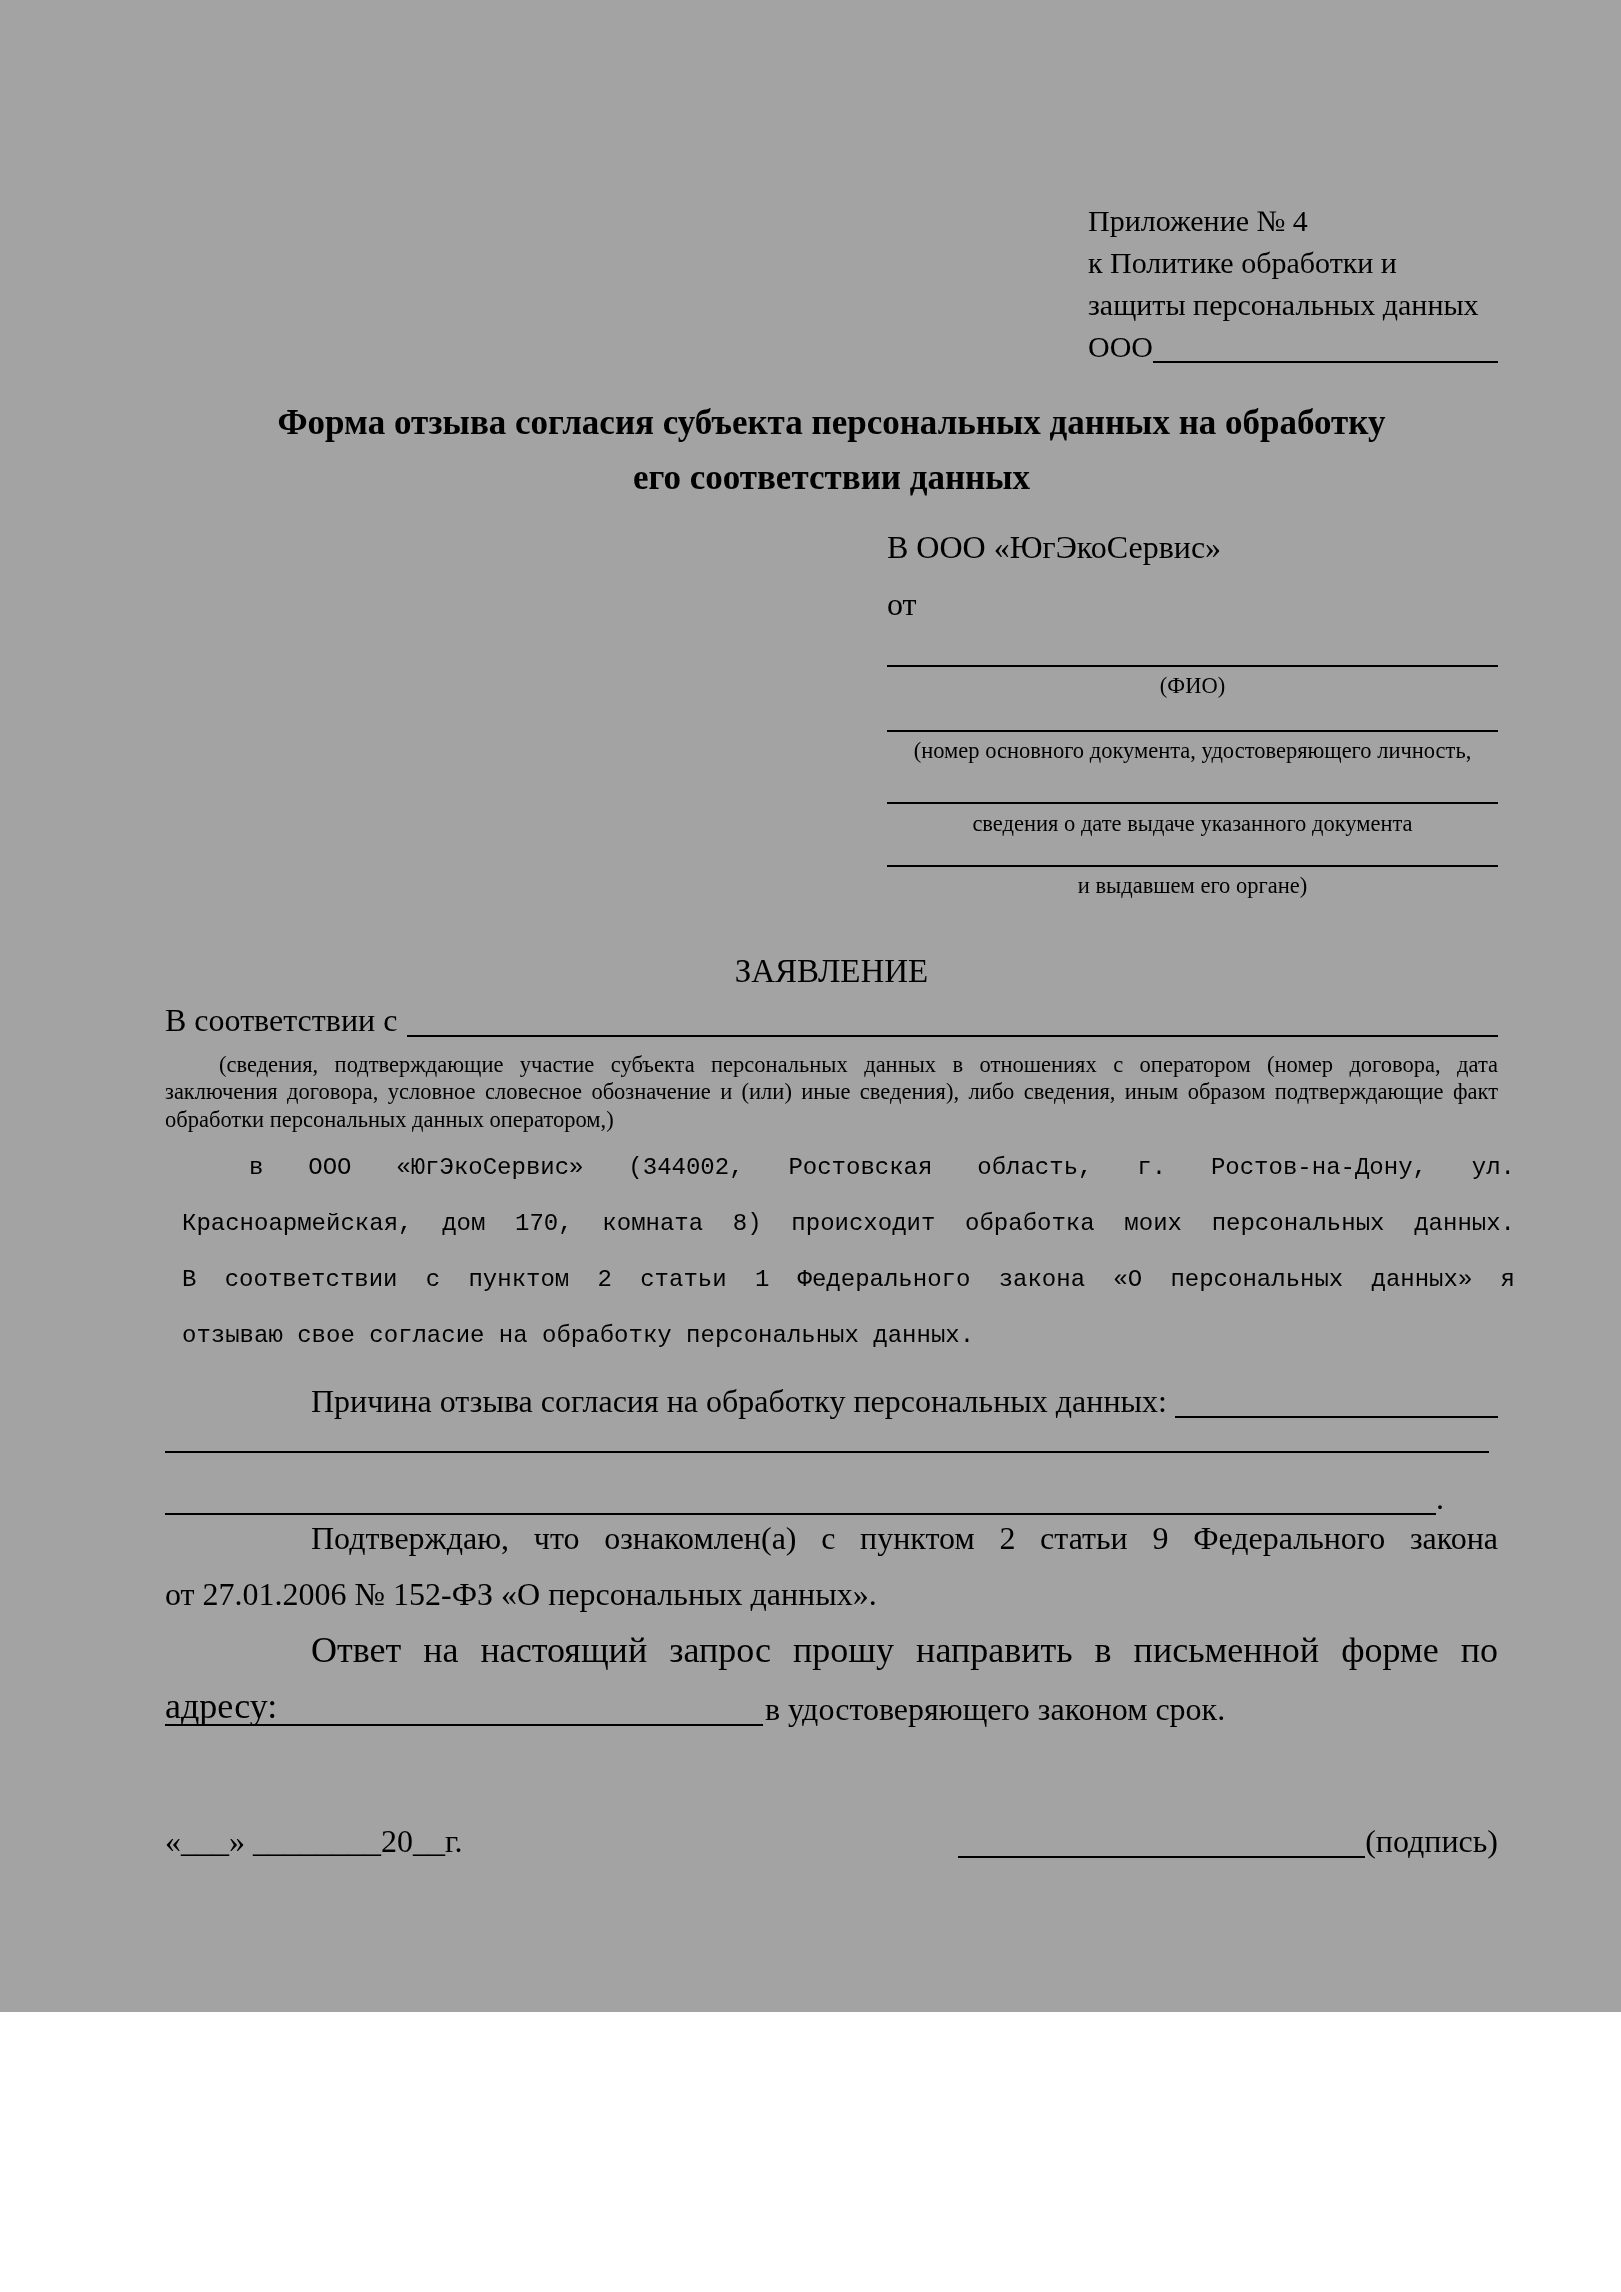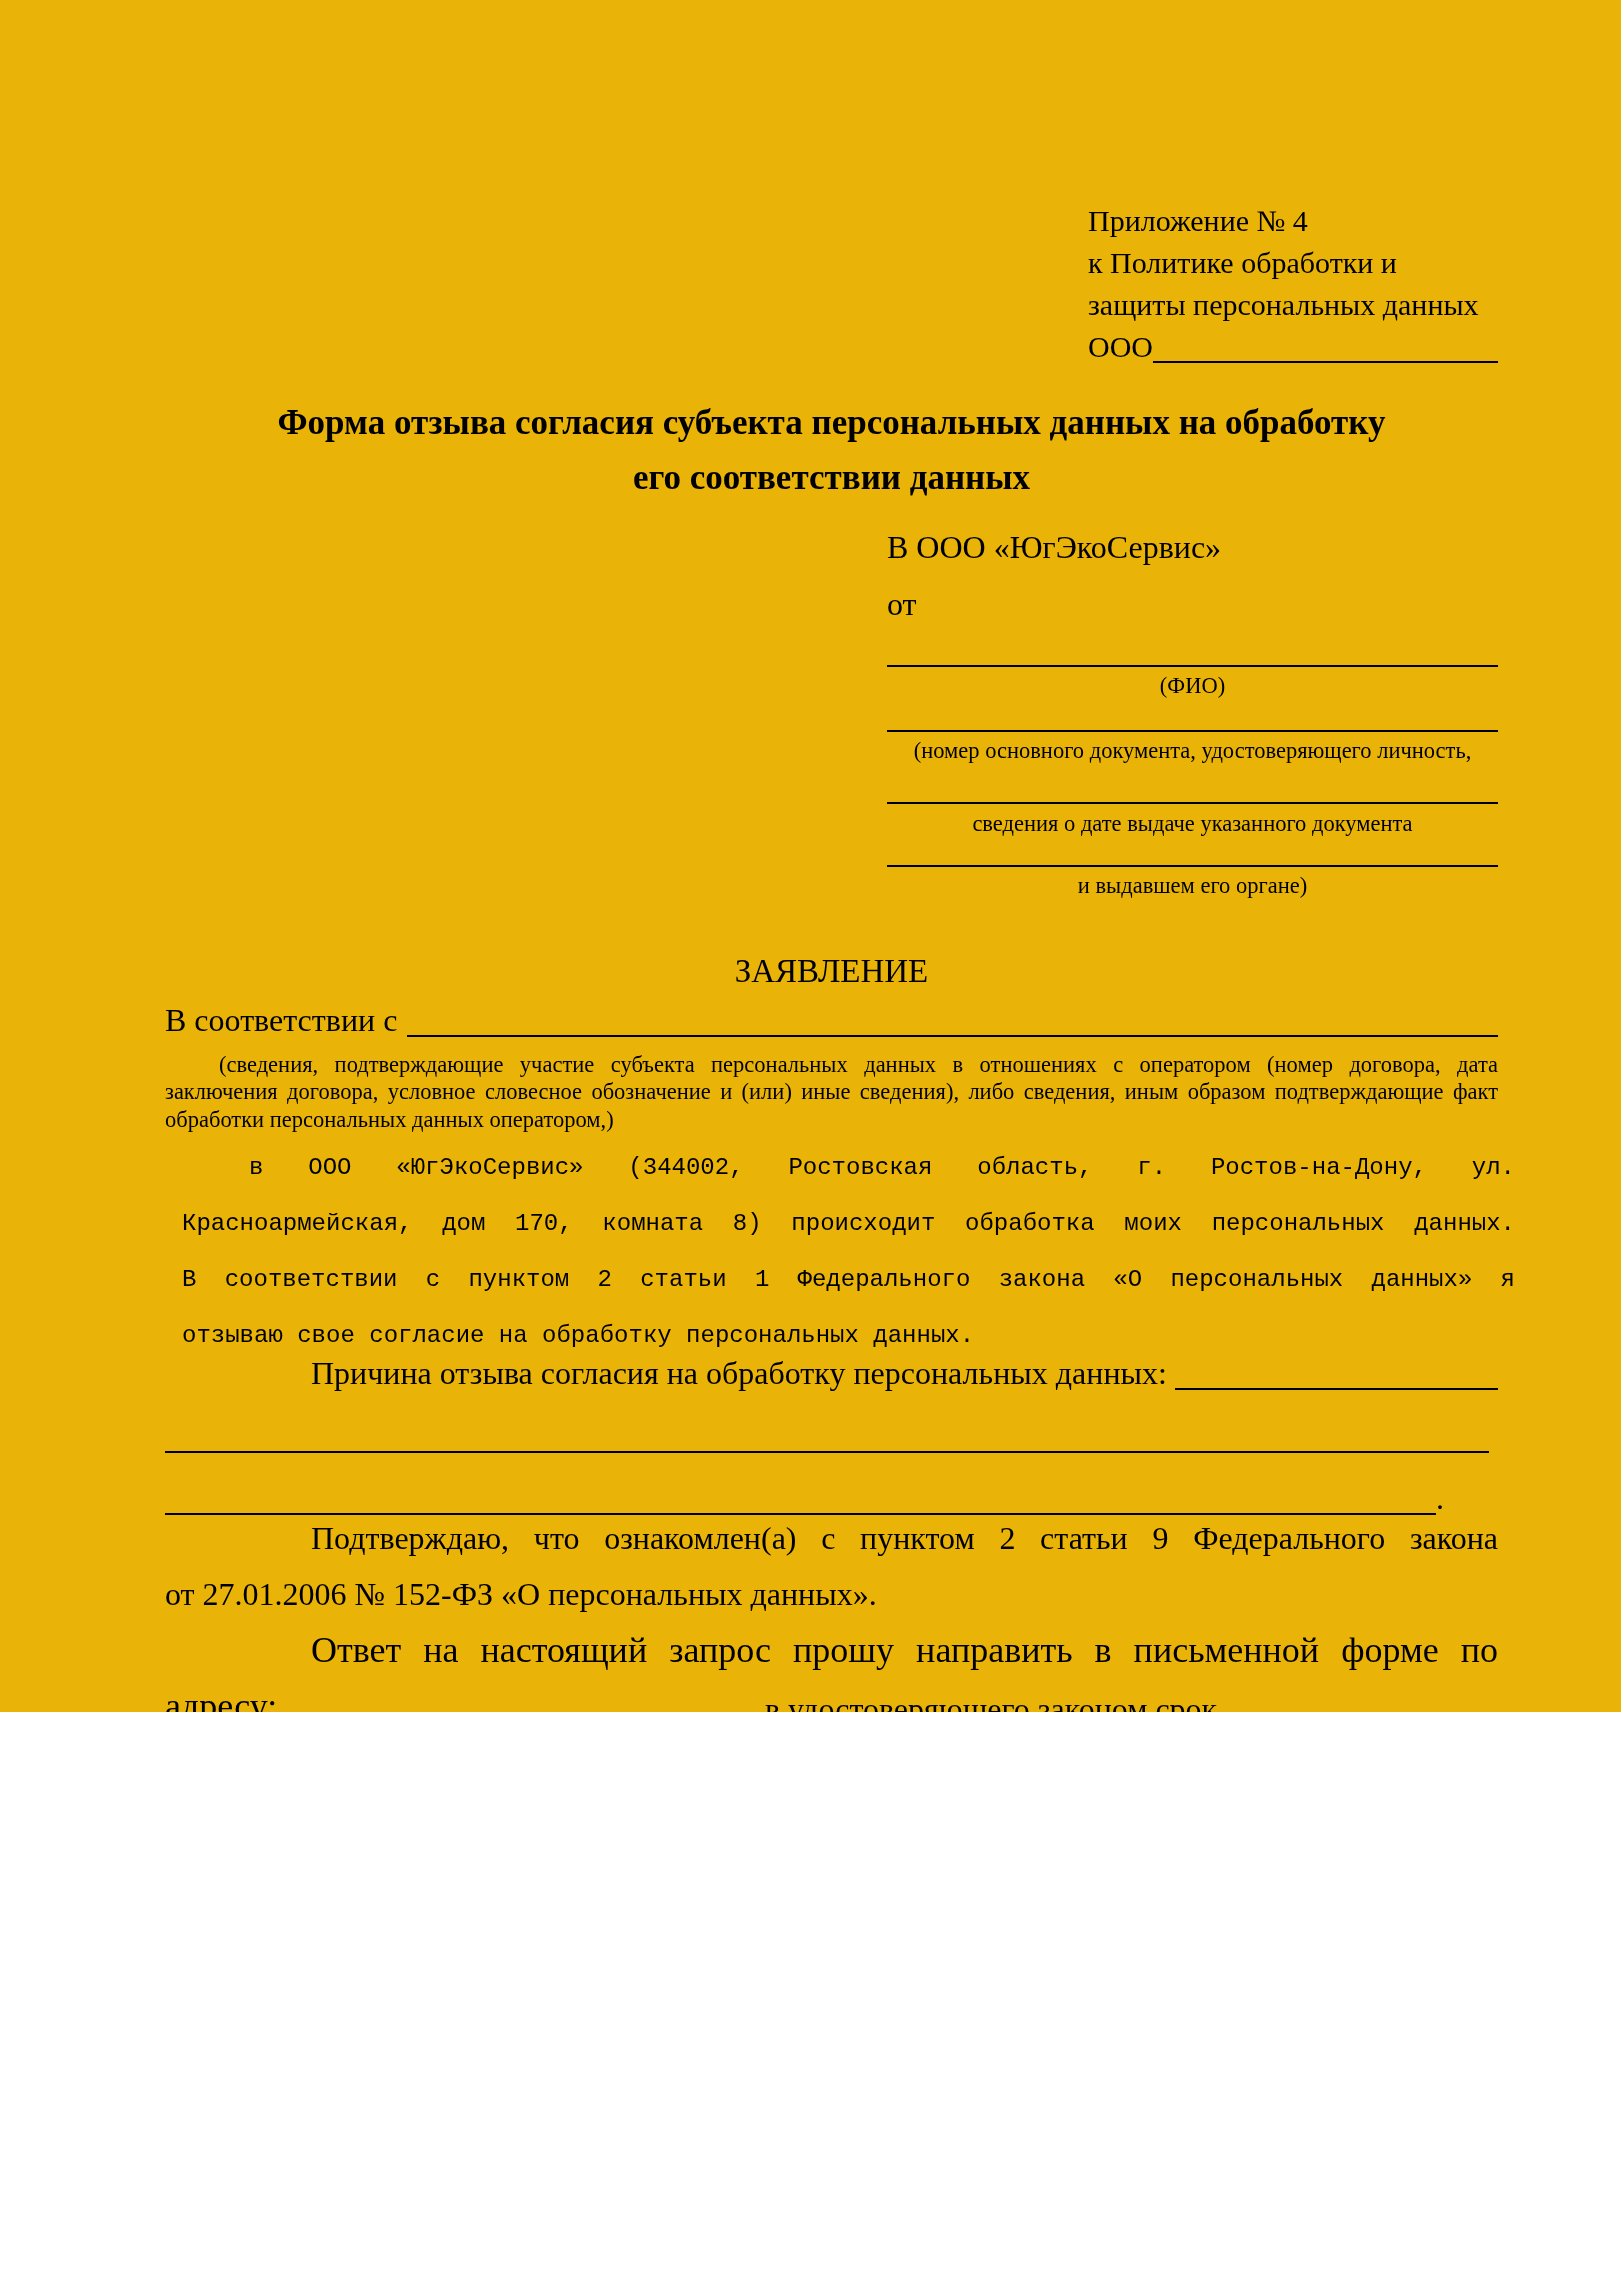--- a/index.html
+++ b/index.html
@@ -1,17 +1,17 @@
 <!DOCTYPE html>
 <html><head>
 <meta charset="utf-8">
 <style>
   html,body { margin:0; padding:0; background:#ffffff; }
   .page {
-    position:relative; width:1621px; height:1712px; background:#eab308;
+    position:relative; width:1621px; height:2012px; background:#a3a3a3;
     font-family:"Liberation Serif","DejaVu Serif",serif; color:#000;
     overflow:hidden;
   }
   
   .note { position:absolute; left:1088px; top:200px; width:410px;
           font-size:30px; line-height:42px; }
   .note-row { display:flex; align-items:baseline; }
   .fill { border-bottom:2.9px solid #000; position:relative; top:5.9px; }
   .note-fill { flex:1; }
   
@@ -39,21 +39,21 @@
   .accord-fill { flex:1; margin-left:9.8px; }
   .fineprint { position:absolute; left:165px; top:1051px; width:1333px;
                font-size:22.5px; line-height:27.4px; text-align:justify; }
   .fp1 { text-indent:54px; }
   .jlast { text-align-last:justify; }
   .mainpara { position:absolute; left:182px; top:1140px; width:1333px;
               font-size:24px; line-height:56px; text-align:justify;font-family:Liberation Mono, monospace; }
   .mp1 { text-indent:67px; }
   .reason { position:absolute; left:165px; top:1355px; width:1333px;
             font-size:32px; display:flex; align-items:baseline; }
-  .reason-text { margin-left:146px; white-space:nowrap; }
+  .reason-text { margin-left:146px; white-space:nowrap;margin-top:28px; }
   .reason-fill { flex:1; margin-left:7.8px; }
   .blank1 { position:absolute; left:165px; top:1426px; width:1324px;
             height:24.5px; border-bottom:2.9px solid #000; }
   .blank2 { position:absolute; left:165px; top:1480px; width:1333px;
             font-size:32px; display:flex; align-items:baseline; }
   .blank2-fill { width:1271px; }
   .confirm { position:absolute; left:165px; top:1510px; width:1333px;
              font-size:32px; line-height:56px; text-align:justify; }
   .cf1 { text-indent:146px; }
   .resp1 { position:absolute; left:165px; top:1622px; width:1333px;

